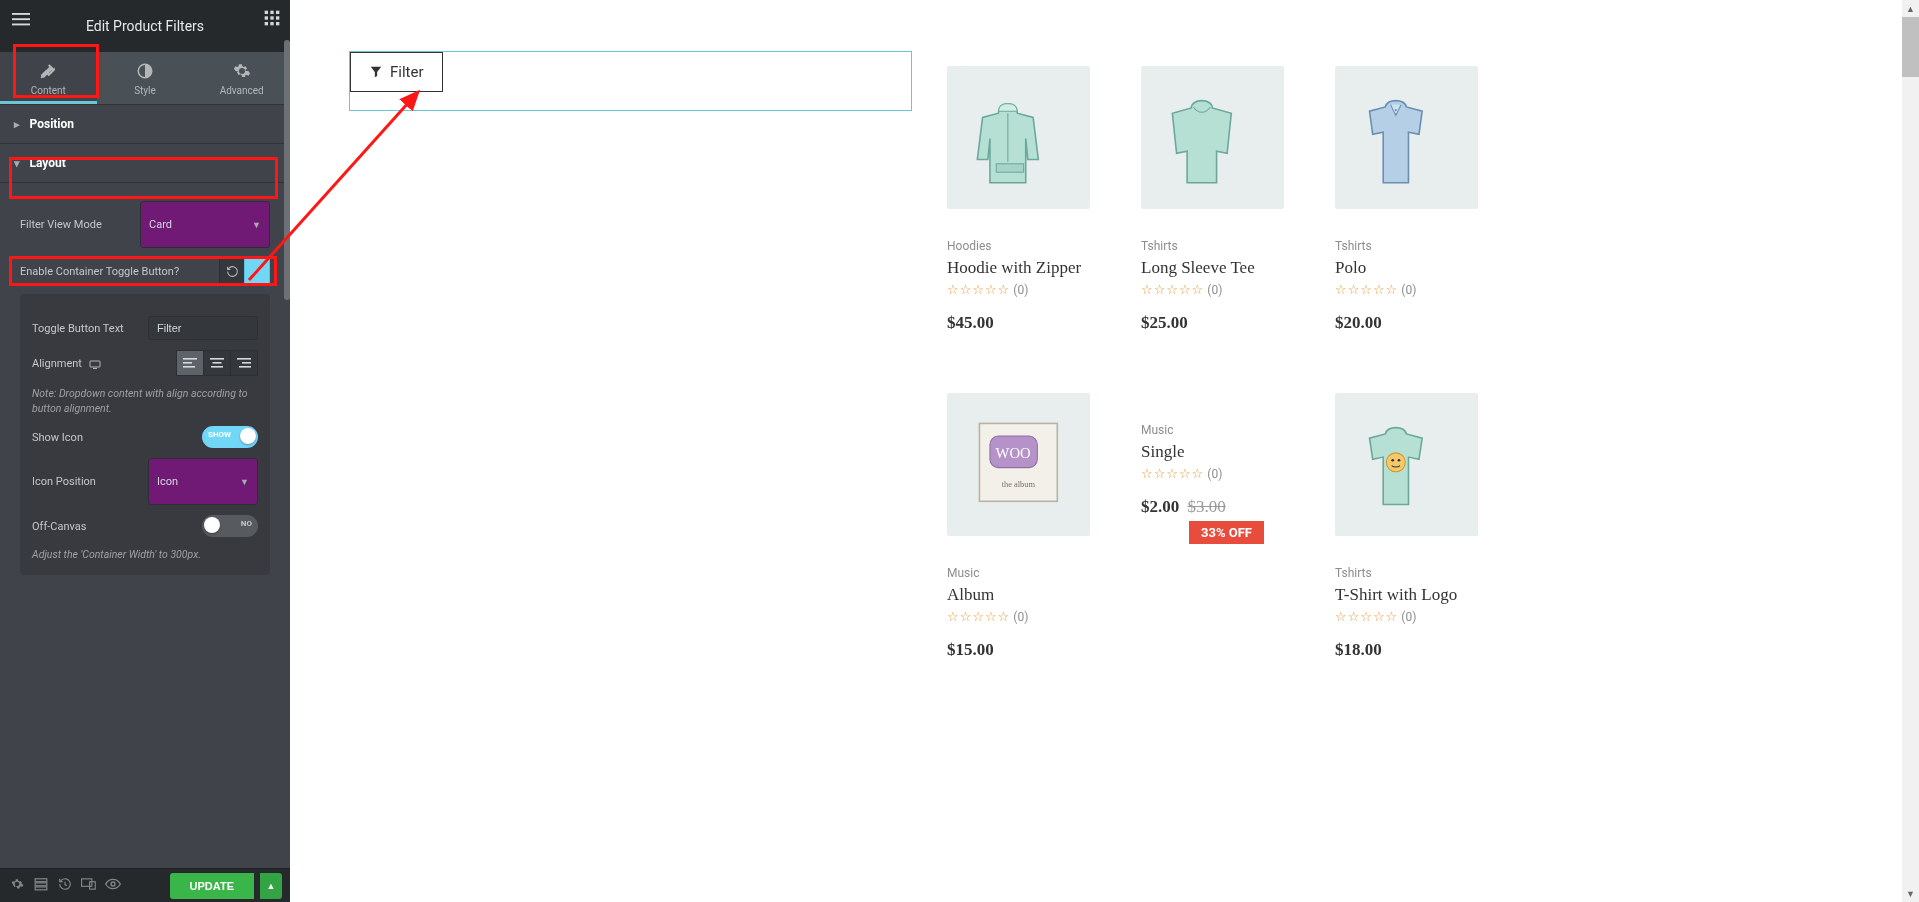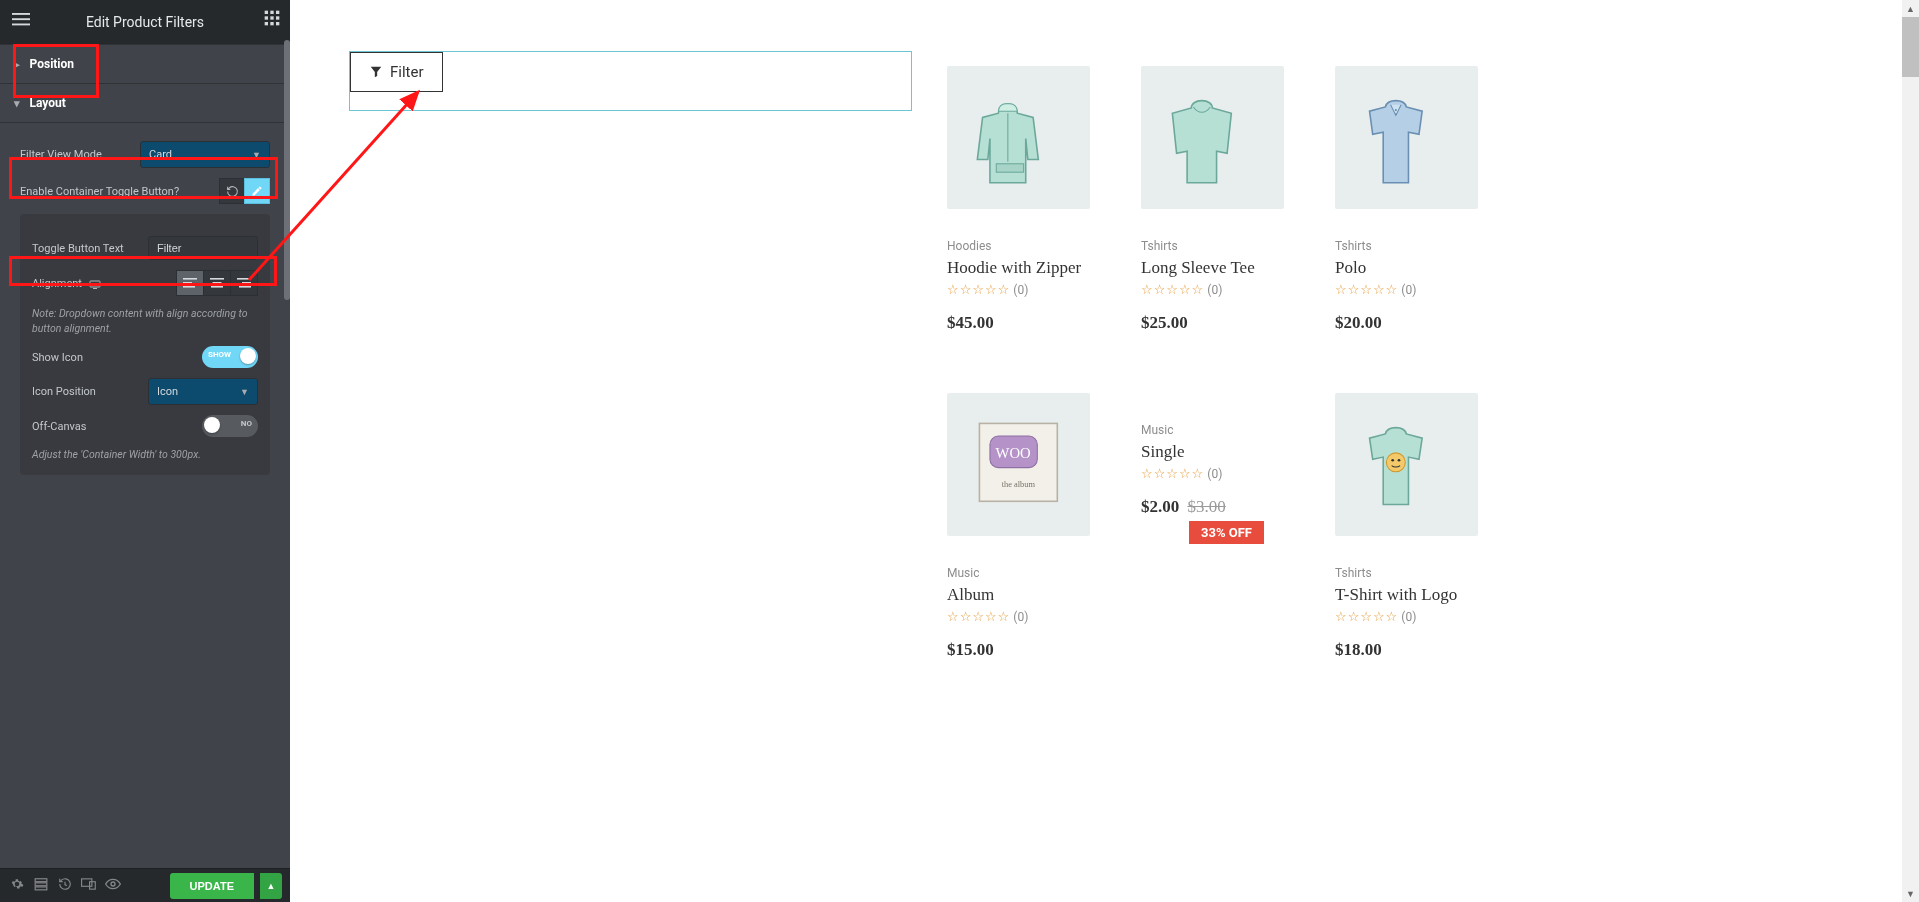--- a/index.html
+++ b/index.html
@@ -1,38 +1,38 @@
 <!DOCTYPE html>
 <html><head>
 <meta charset="utf-8">
 <style>
   * { box-sizing: border-box; margin: 0; padding: 0; }
   body { font-family: -apple-system, BlinkMacSystemFont, "Segoe UI", Roboto, Arial, sans-serif; background: #fff; color: #333; font-size: 13px; overflow: hidden; height: 902px; width: 1919px; position: relative; }
 
   
   .panel { position: absolute; left:0; top:0; width:290px; height:100%; background:#404349; color:#d5d8dc; display:flex; flex-direction:column; }
-  .panel-header { background:#26292c; height:44px; display:flex; align-items:center; justify-content:center; position:relative; }
+  .panel-header { background:#26292c; height:52px; display:flex; align-items:center; justify-content:center; position:relative; }
   .panel-header .ham { position:absolute; left:12px; top:10px; cursor:pointer; }
   .panel-header .apps { position:absolute; right:10px; top:10px; cursor:pointer; }
   .panel-header .title { color:#e6e9ec; font-size:14px; font-weight:400; }
 
   .tabs-3 { display:flex; background:#495157; }
   .tab-item { flex:1; text-align:center; padding:10px 0 8px 0; cursor:pointer; font-size:10px; color:#b4b6b8; position:relative; }
   .tab-item.active { background:#404349; }
   .tab-item.active::after { content:""; position:absolute; left:0; right:0; bottom:0; height:3px; background:#6bc7d4; }
   .tab-item .icon { display:block; margin:0 auto 5px auto; width:18px; height:18px; fill:#b4b6b8; }
 
   .sections { flex:1; overflow-y:auto; }
   .section-head { padding:12px 14px; border-top:1px solid #303236; cursor:pointer; display:flex; align-items:center; font-weight:700; font-size:12px; color:#fff; }
   .section-head .caret { margin-right:10px; font-size:11px; color:#a8abaf; }
 
   .controls { padding:8px 20px 14px 20px; }
   .crow { display:flex; align-items:center; justify-content:space-between; margin:10px 0; }
   .clabel { font-size:11px; color:#c4c7cb; }
-  .select { background:#0c4a6e; border:1px solid #2c2f33; color:#d5d8dc; font-size:11px; padding:6px 8px; border-radius:3px; width:130px; display:flex; align-items:center; justify-content:space-between; }
+  .select { background:#701a75; border:1px solid #2c2f33; color:#d5d8dc; font-size:11px; padding:16px 8px; border-radius:3px; width:130px; display:flex; align-items:center; justify-content:space-between; }
   .caret-down { font-size:9px; color:#a8abaf; }
 
   .toggle-btns { display:flex; align-items:center; gap:0; }
   .icon-btn { width:26px; height:26px; display:flex; align-items:center; justify-content:center; background:#34383c; border:1px solid #2c2f33; cursor:pointer; color:#b4b6b8; font-size:12px; }
   .icon-btn.active { background:#71d7f7; color:#fff; border-color:#5bbfe0; }
   .icon-btn + .icon-btn { margin-left:-1px; }
 
   .sub-box { background:rgba(0,0,0,0.12); border-radius:4px; padding:12px; margin:6px 0 14px 0; }
 
   .text-input { background:#34383c; border:1px solid #2c2f33; color:#d5d8dc; font-size:11px; padding:5px 8px; border-radius:3px; width:110px; }
@@ -121,20 +121,44 @@
         <rect x="1" y="9.5" width="5" height="5"></rect>
           <rect x="9.5" y="9.5" width="5" height="5"></rect>
           <rect x="18" y="9.5" width="5" height="5"></rect>
         <rect x="1" y="18" width="5" height="5"></rect>
           <rect x="9.5" y="18" width="5" height="5"></rect>
           <rect x="18" y="18" width="5" height="5"></rect>
       </svg>
     </span>
   </div>
 
+  <div class="tabs-3">
+    <div class="tab-item active">
+      <svg class="icon" viewBox="0 0 24 24">
+          <path d="M3 17l6-6 4 4 8-8v4l-8 8-4-4-6 6z"></path>
+          <path d="M2 21l5-5 1 1-5 5z"></path>
+          <path d="M14 3l7 7-2 2-7-7z" fill="#b4b6b8"></path>
+          <path d="M3 17.25V21h3.75L17.81 9.94l-3.75-3.75L3 17.25z"></path>
+        </svg>
+      <span>Content</span>
+    </div>
+    <div class="tab-item">
+      <svg class="icon" viewBox="0 0 24 24">
+          <circle cx="12" cy="12" r="9" fill="none" stroke="#b4b6b8" stroke-width="2"></circle>
+          <path d="M12 3 a9 9 0 0 1 0 18 z" fill="#b4b6b8"></path>
+        </svg>
+      <span>Style</span>
+    </div>
+    <div class="tab-item">
+      <svg class="icon" viewBox="0 0 24 24">
+          <path d="M12 8a4 4 0 100 8 4 4 0 000-8zm9 4a7 7 0 01-.1 1.2l2 1.6-2 3.4-2.4-1a7 7 0 01-2 .1l-.4 2.6h-4l-.4-2.6a7 7 0 01-2-1.1l-2.4 1-2-3.4 2-1.6A7 7 0 013 12a7 7 0 01.1-1.2l-2-1.6 2-3.4 2.4 1a7 7 0 012-1.1L7.9 3h4l.4 2.6a7 7 0 012 1.1l2.4-1 2 3.4-2 1.6c.1.4.1.8.1 1.3z" fill="#b4b6b8"></path>
+        </svg>
+      <span>Advanced</span>
+    </div>
+  </div>
 
   <div class="sections">
     <div class="section-head">
       <span class="caret">▸</span>
       <span>Position</span>
     </div>
     <div class="section-head" style="border-bottom:1px solid #303236;">
       <span class="caret">▾</span>
       <span>Layout</span>
     </div>

